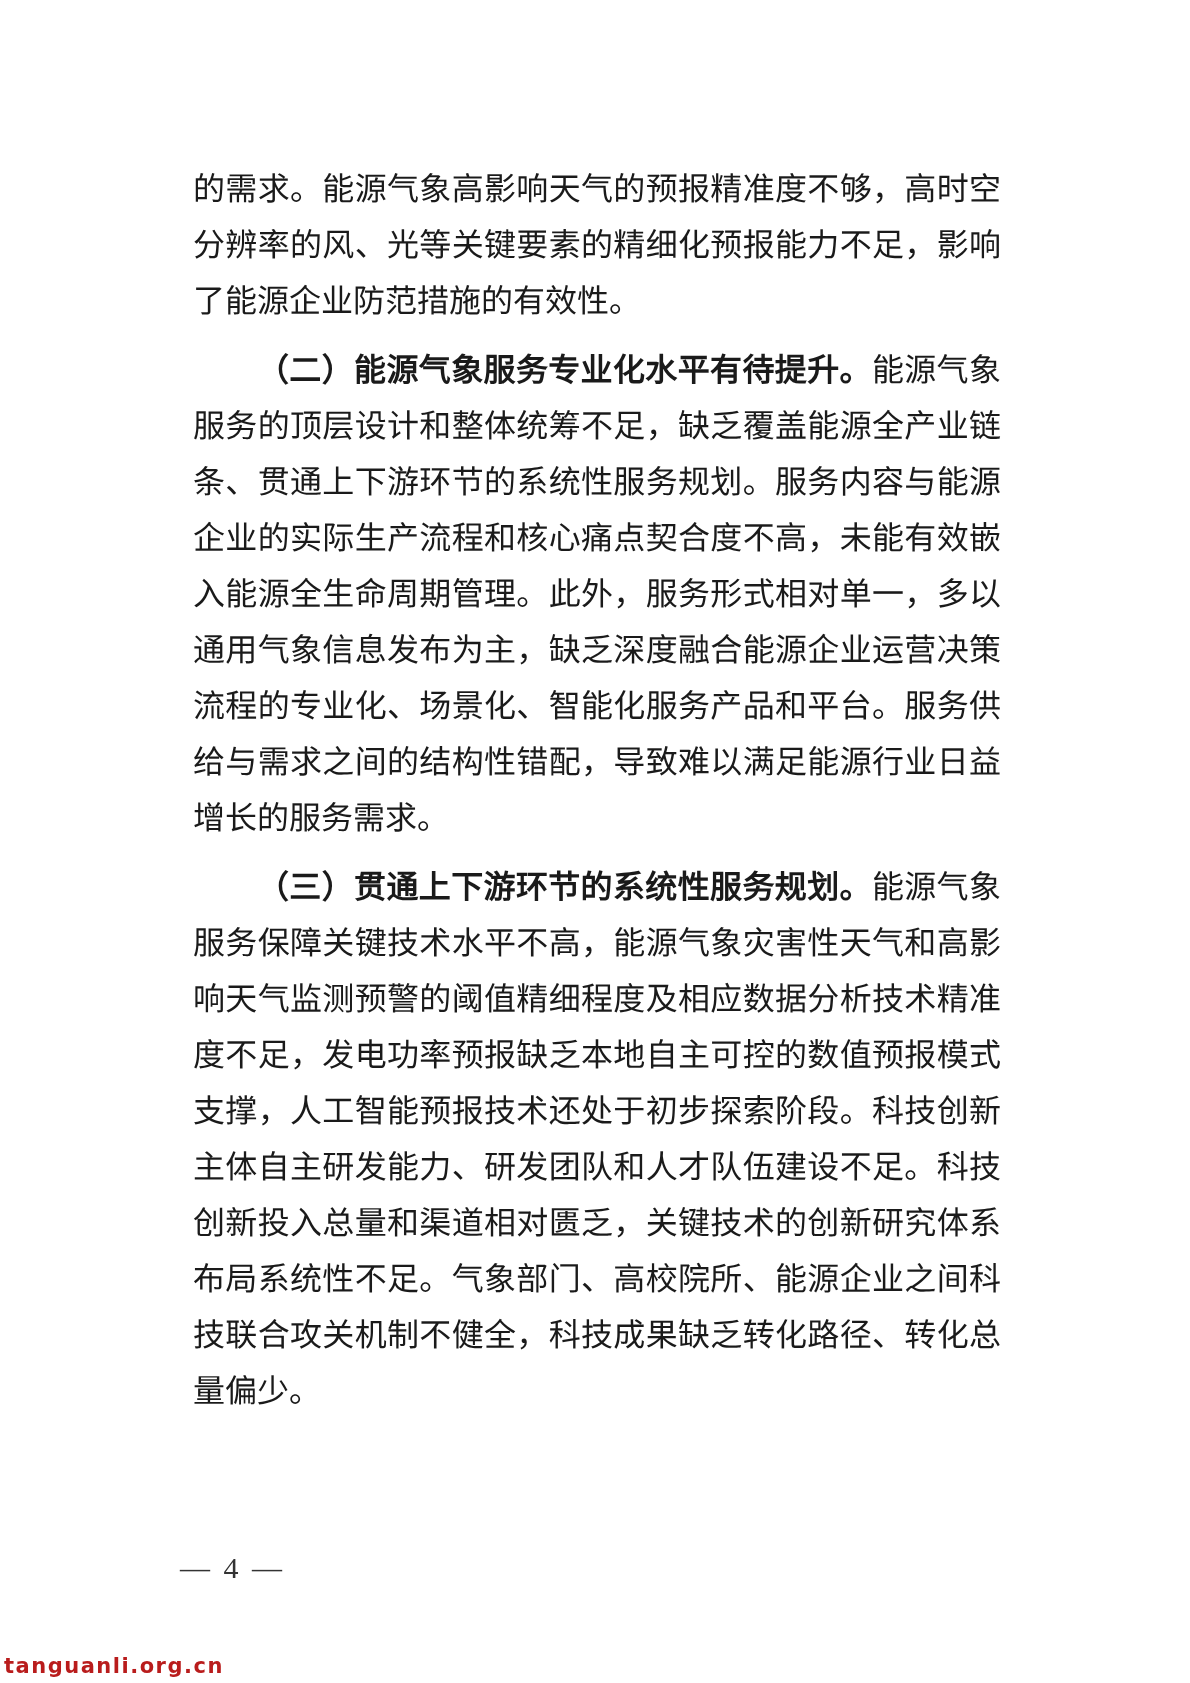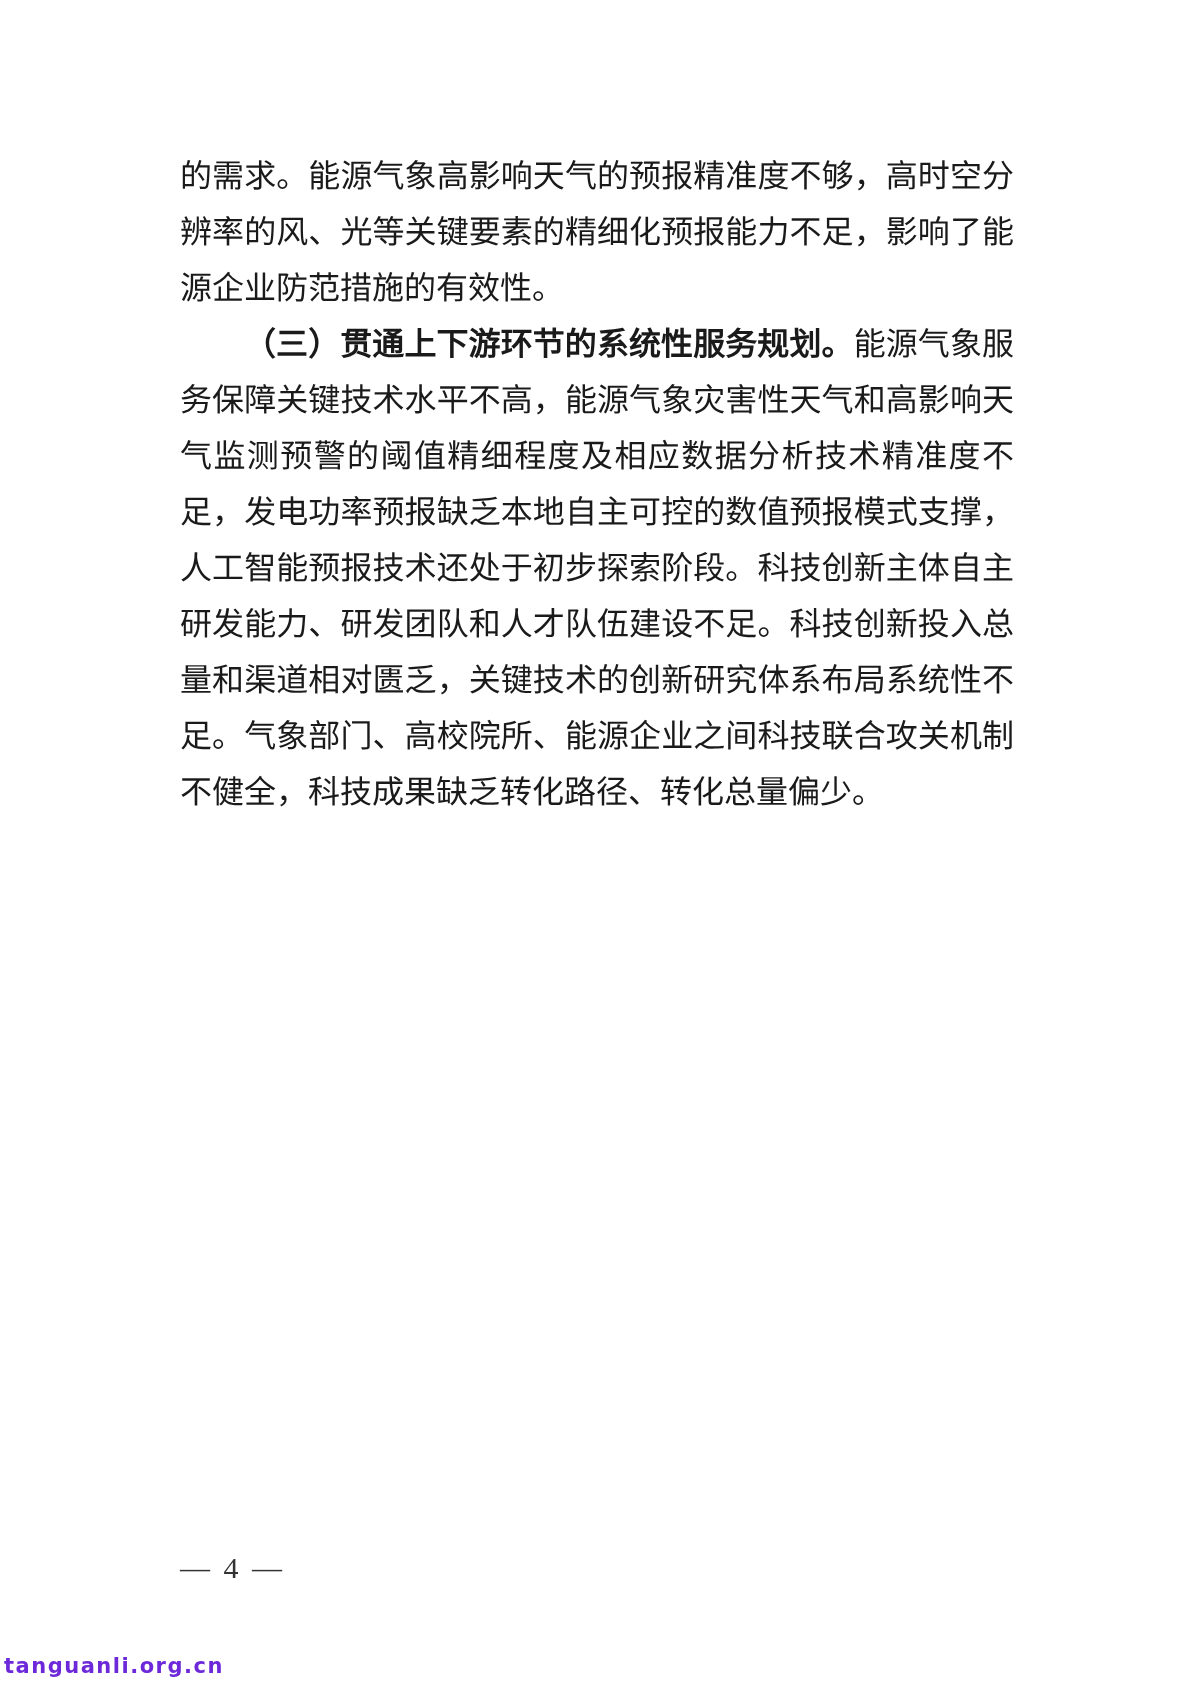--- a/index.html
+++ b/index.html
@@ -24,21 +24,21 @@
     width: 834px;
     font-size: 32px;
     line-height: 56px;
     text-align: justify;
     text-justify: inter-ideograph;
     line-break: strict;
     word-break: normal;
   }
   .para {
     text-indent: 2em;
-    margin: 0;
+    margin: 13px;
   }
   .para.continuation {
     text-indent: 0;
   }
   .lead {
     font-weight: 700;
   }
   .page-number {
     position: absolute;
     left: 180px;
@@ -48,33 +48,34 @@
     color: #333333;
     font-family: "Liberation Serif", "DejaVu Serif", serif;
   }
   .watermark {
     position: absolute;
     left: 4px;
     top: 1654px;
     font-size: 21px;
     font-weight: bold;
     letter-spacing: 1.5px;
-    color: #6d28d9;
+    color: #b91c1c;
     font-family: "DejaVu Sans", "Liberation Sans", sans-serif;
   }
 </style>
 </head>
 <body>
 
 <div class="page">
 
   <div class="content">
 
     <p class="para continuation"><span class="lead"></span><span>的需求。能源气象高影响天气的预报精准度不够，高时空分辨率的风、光等关键要素的精细化预报能力不足，影响了能源企业防范措施的有效性。</span></p>
 
+    <p class="para"><span class="lead">（二）能源气象服务专业化水平有待提升。</span><span>能源气象服务的顶层设计和整体统筹不足，缺乏覆盖能源全产业链条、贯通上下游环节的系统性服务规划。服务内容与能源企业的实际生产流程和核心痛点契合度不高，未能有效嵌入能源全生命周期管理。此外，服务形式相对单一，多以通用气象信息发布为主，缺乏深度融合能源企业运营决策流程的专业化、场景化、智能化服务产品和平台。服务供给与需求之间的结构性错配，导致难以满足能源行业日益增长的服务需求。</span></p>
 
     <p class="para"><span class="lead">（三）贯通上下游环节的系统性服务规划。</span><span>能源气象服务保障关键技术水平不高，能源气象灾害性天气和高影响天气监测预警的阈值精细程度及相应数据分析技术精准度不足，发电功率预报缺乏本地自主可控的数值预报模式支撑，人工智能预报技术还处于初步探索阶段。科技创新主体自主研发能力、研发团队和人才队伍建设不足。科技创新投入总量和渠道相对匮乏，关键技术的创新研究体系布局系统性不足。气象部门、高校院所、能源企业之间科技联合攻关机制不健全，科技成果缺乏转化路径、转化总量偏少。</span></p>
 
   </div>
 
   <div class="page-number">— 4 —</div>
 
   <div class="watermark">tanguanli.org.cn</div>
 
 </div>

